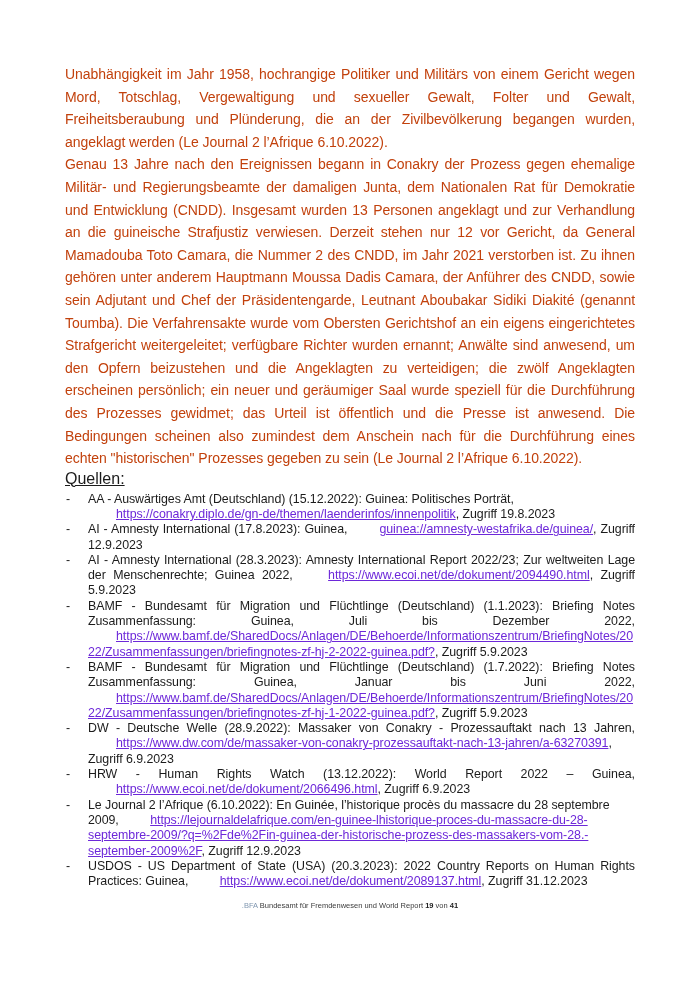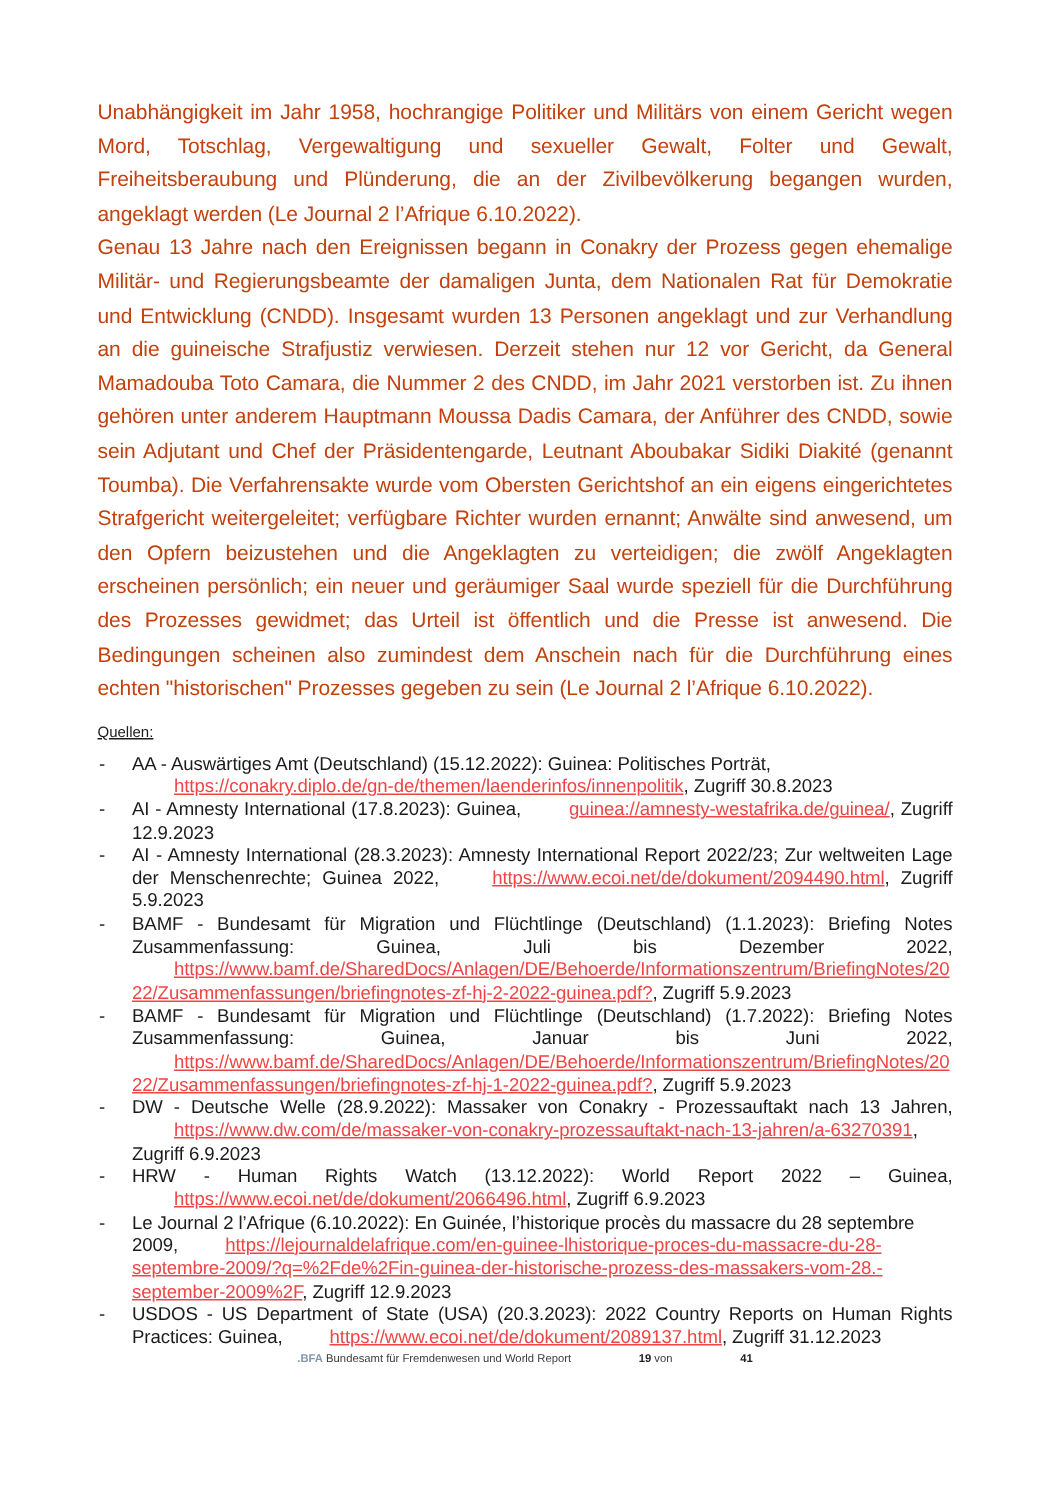--- a/index.html
+++ b/index.html
@@ -23,23 +23,23 @@
   }
   .body-text p {
     margin: 0;
     font-size: 14px;
     line-height: 22.6px;
     text-align: justify;
     letter-spacing: -0.05px;
     color: #c2410c;
   }
   .sources-heading {
-    margin-top: 11px;
+    margin-top: 1px;
     margin-bottom: 6px;
-    font-size: 10px;
+    font-size: 16px;
     line-height: 15px;
     font-weight: normal;
     text-decoration: underline;
   }
   .source-list {
     font-size: 12.4px;
     line-height: 15.3px;
     letter-spacing: -0.05px;
   }
   .source-item {
@@ -51,59 +51,58 @@
   }
   .source-item.ragged {
     text-align: left;
   }
   .source-item .dash {
     position: absolute;
     left: 1px;
     top: 0;
   }
   .source-item a.link {
-    color: #ef4444;
+    color: #6d28d9;
     text-decoration: underline;
     cursor: pointer;
     padding-left: 28px;
   }
   .footer {
     position: absolute;
     left: 0;
     top: 901px;
     width: 100%;
     text-align: center;
     font-size: 7.5px;
     line-height: 10px;
     color: #3c3c3c;
   }
   .footer .logo {
     color: #8097b0;
-    font-weight: bold;
+    font-weight: normal;
   }
   .footer b {
     color: #222222;
-    margin-left: 43px;
   }
 </style>
 </head>
 <body>
 
 <div class="page">
 
   <div class="body-text">
     <p>Unabhängigkeit im Jahr 1958,  hochrangige Politiker und Militärs von einem Gericht wegen Mord, Totschlag, Vergewaltigung und sexueller Gewalt, Folter und Gewalt, Freiheitsberaubung und Plünderung, die an der Zivilbevölkerung begangen wurden, angeklagt werden (Le Journal 2 l’Afrique 6.10.2022).</p>
     <p>Genau 13 Jahre nach den Ereignissen begann in Conakry der Prozess gegen ehemalige Militär- und Regierungsbeamte der damaligen Junta, dem Nationalen Rat für Demokratie und Entwicklung (CNDD). Insgesamt wurden 13 Personen angeklagt und zur Verhandlung an die guineische Strafjustiz verwiesen. Derzeit stehen nur 12 vor Gericht, da General Mamadouba Toto Camara, die Nummer 2 des CNDD, im Jahr 2021 verstorben ist. Zu ihnen gehören unter anderem Hauptmann Moussa Dadis Camara, der Anführer des CNDD, sowie sein Adjutant und Chef der Präsidentengarde, Leutnant Aboubakar Sidiki Diakité (genannt Toumba). Die Verfahrensakte wurde vom Obersten Gerichtshof an ein eigens eingerichtetes Strafgericht weitergeleitet; verfügbare Richter wurden ernannt; Anwälte sind anwesend, um den Opfern beizustehen und die Angeklagten zu verteidigen; die zwölf Angeklagten erscheinen persönlich; ein neuer und geräumiger Saal wurde speziell für die Durchführung des Prozesses gewidmet; das Urteil ist öffentlich und die Presse ist anwesend. Die Bedingungen scheinen also zumindest dem Anschein nach für die Durchführung eines echten "historischen" Prozesses gegeben zu sein (Le Journal 2 l’Afrique 6.10.2022).</p>
   </div>
 
   <div class="sources-heading">Quellen:</div>
 
   <div class="source-list">
 
-  <div class="source-item ragged"><span class="dash">-</span><span>AA - Auswärtiges Amt (Deutschland) (15.12.2022): Guinea: Politisches Porträt, </span><a class="link" href="#">https://conakry.diplo.de/gn-de/themen/laenderinfos/innenpolitik</a><span>, Zugriff 30.8.2023</span></div>
+  <div class="source-item ragged"><span class="dash">-</span><span>AA - Auswärtiges Amt (Deutschland) (15.12.2022): Guinea: Politisches Porträt, </span><a class="link" href="#">https://conakry.diplo.de/gn-de/themen/laenderinfos/innenpolitik</a><span>, Zugriff 19.8.2023</span></div>
       <div class="source-item"><span class="dash">-</span><span>AI - Amnesty International (17.8.2023): Guinea, </span><a class="link" href="#">guinea://amnesty-westafrika.de/guinea/</a><span>, Zugriff 12.9.2023</span></div>
       <div class="source-item"><span class="dash">-</span><span>AI - Amnesty International (28.3.2023): Amnesty International Report 2022/23; Zur weltweiten Lage der Menschenrechte; Guinea 2022, </span><a class="link" href="#">https://www.ecoi.net/de/dokument/2094490.html</a><span>, Zugriff 5.9.2023</span></div>
       <div class="source-item"><span class="dash">-</span><span>BAMF - Bundesamt für Migration und Flüchtlinge (Deutschland) (1.1.2023): Briefing Notes Zusammenfassung: Guinea, Juli bis Dezember 2022, </span><a class="link" href="#">https://www.bamf.de/SharedDocs/Anlagen/DE/Behoerde/Informationszentrum/BriefingNotes/2022/Zusammenfassungen/briefingnotes-zf-hj-2-2022-guinea.pdf?</a><span>, Zugriff 5.9.2023</span></div>
       <div class="source-item"><span class="dash">-</span><span>BAMF - Bundesamt für Migration und Flüchtlinge (Deutschland) (1.7.2022): Briefing Notes Zusammenfassung: Guinea, Januar bis Juni 2022, </span><a class="link" href="#">https://www.bamf.de/SharedDocs/Anlagen/DE/Behoerde/Informationszentrum/BriefingNotes/2022/Zusammenfassungen/briefingnotes-zf-hj-1-2022-guinea.pdf?</a><span>, Zugriff 5.9.2023</span></div>
       <div class="source-item"><span class="dash">-</span><span>DW - Deutsche Welle (28.9.2022): Massaker von Conakry - Prozessauftakt nach 13 Jahren, </span><a class="link" href="#">https://www.dw.com/de/massaker-von-conakry-prozessauftakt-nach-13-jahren/a-63270391</a><span>, Zugriff 6.9.2023</span></div>
       <div class="source-item"><span class="dash">-</span><span>HRW - Human Rights Watch (13.12.2022): World Report 2022 – Guinea, </span><a class="link" href="#">https://www.ecoi.net/de/dokument/2066496.html</a><span>, Zugriff 6.9.2023</span></div>
       <div class="source-item ragged"><span class="dash">-</span><span>Le Journal 2 l’Afrique (6.10.2022): En Guinée, l’historique procès du massacre du 28 septembre 2009, </span><a class="link" href="#">https://lejournaldelafrique.com/en-guinee-lhistorique-proces-du-massacre-du-28-septembre-2009/?q=%2Fde%2Fin-guinea-der-historische-prozess-des-massakers-vom-28.-september-2009%2F</a><span>, Zugriff 12.9.2023</span></div>
       <div class="source-item"><span class="dash">-</span><span>USDOS - US Department of State (USA) (20.3.2023): 2022 Country Reports on Human Rights Practices: Guinea, </span><a class="link" href="#">https://www.ecoi.net/de/dokument/2089137.html</a><span>, Zugriff 31.12.2023</span></div>
     </div>
 

